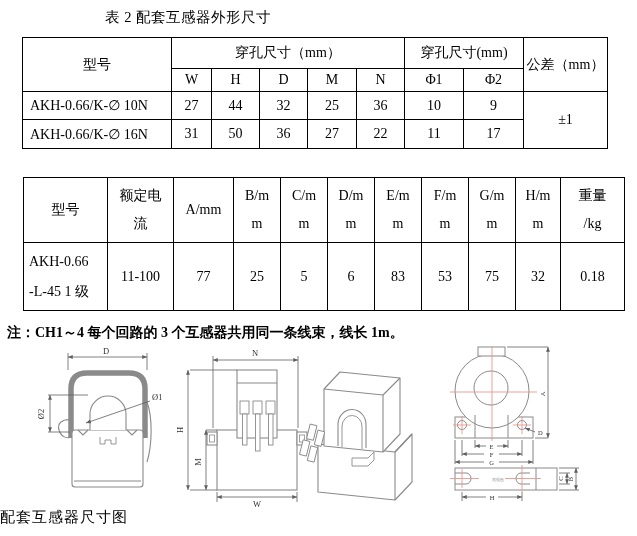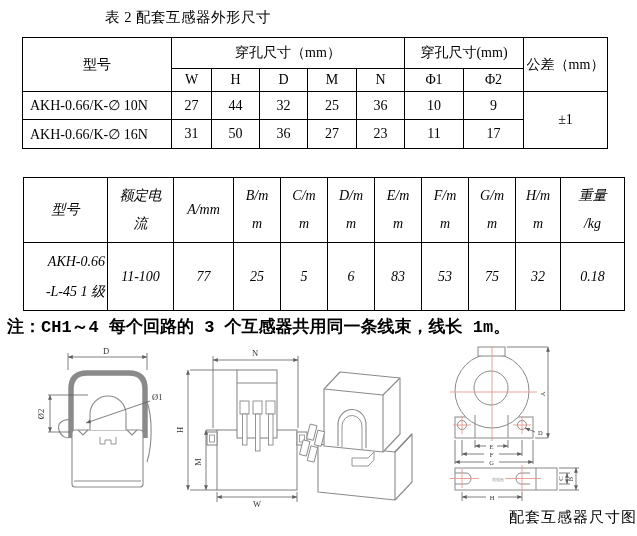--- a/index.html
+++ b/index.html
@@ -9,28 +9,28 @@
 
   .title { position:absolute; top:8px; left:0; width:637px; padding-left:105px;
            text-align:left; font-size:14.5px; letter-spacing:.5px; }
 
   table { position:absolute; border-collapse:collapse; table-layout:fixed; }
   td { border:1px solid #000; text-align:center; vertical-align:middle;
        font-size:14px; padding:0 2px; overflow:hidden; }
 
   .t1 { left:22px; top:37px; }
   .t2 { left:23px; top:177px; }
-  .t2 td { white-space:pre-line; line-height:2.0;font-style:italic; }
+  .t2 td { white-space:pre-line; line-height:2.0; }
   td.model { text-align:left; padding-left:7px;margin-top:8px; }
-  .t2 td.model { padding-left:5px; line-height:2.1;text-align:right; }
-
-  .note { position:absolute; top:315px; left:7px; font-size:17px; font-weight:bold;
-          font-family:Liberation Mono, monospace; }
-
-  .caption { position:absolute; top:508px; left:0; width:637px; text-align:right;
+  .t2 td.model { padding-left:5px; line-height:2.1; }
+
+  .note { position:absolute; top:324px; left:7px; font-size:14px; font-weight:bold;
+          font-family:Liberation Serif, serif; }
+
+  .caption { position:absolute; top:508px; left:0; width:637px; text-align:left;
              font-size:15px; letter-spacing:1px; }
 
   svg.draw { position:absolute; left:0; top:342px; }
   .dt  { font-family:"Liberation Serif",serif; font-size:8.5px; fill:#333; text-anchor:middle; }
   .dts { font-family:"Liberation Serif",serif; font-size:6.5px; fill:#333; text-anchor:middle; }
   .dtt { font-family:"Liberation Serif",serif; font-size:4px; fill:#999; text-anchor:middle; }
 </style>
 </head>
 <body>
 
@@ -74,21 +74,21 @@
     <td>10</td>
     <td>9</td>
     <td rowspan="2">±1</td>
   </tr>
   <tr style="height:29px">
     <td class="model">AKH-0.66/K-∅ 16N</td>
     <td>31</td>
     <td>50</td>
     <td>36</td>
     <td>27</td>
-    <td>23</td>
+    <td>22</td>
     <td>11</td>
     <td>17</td>
   </tr>
 </tbody>
   </table>
 
 <table class="t2">
   <colgroup>
     <col style="width:84px">
       <col style="width:66px">

